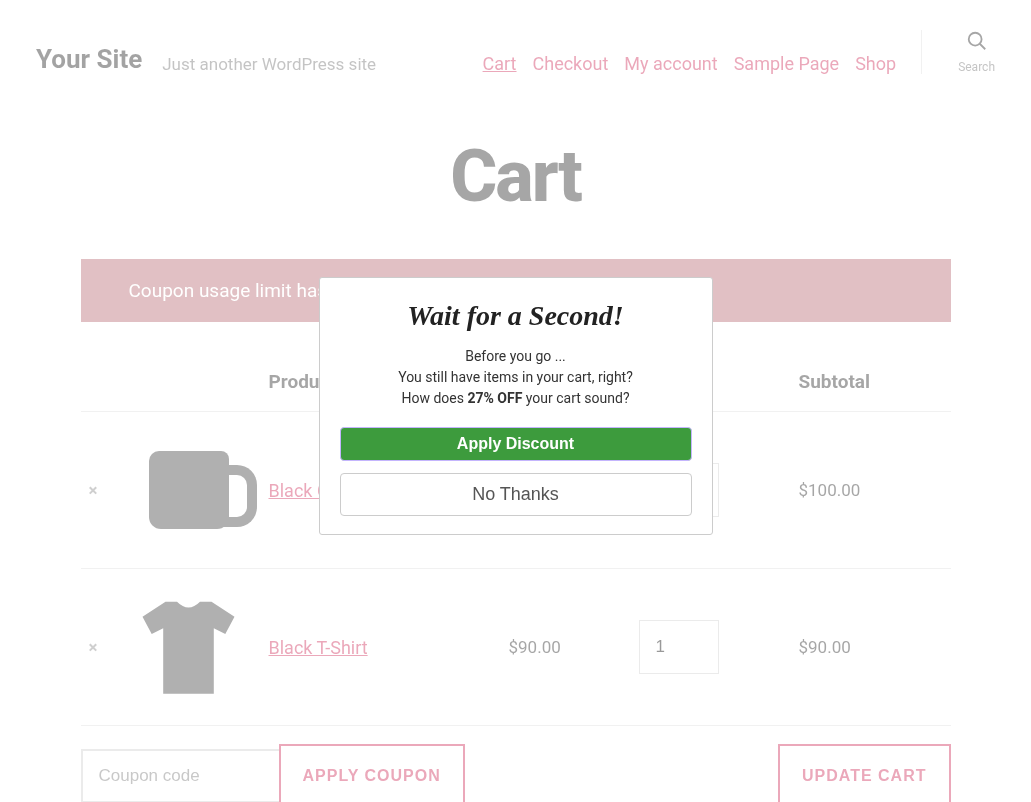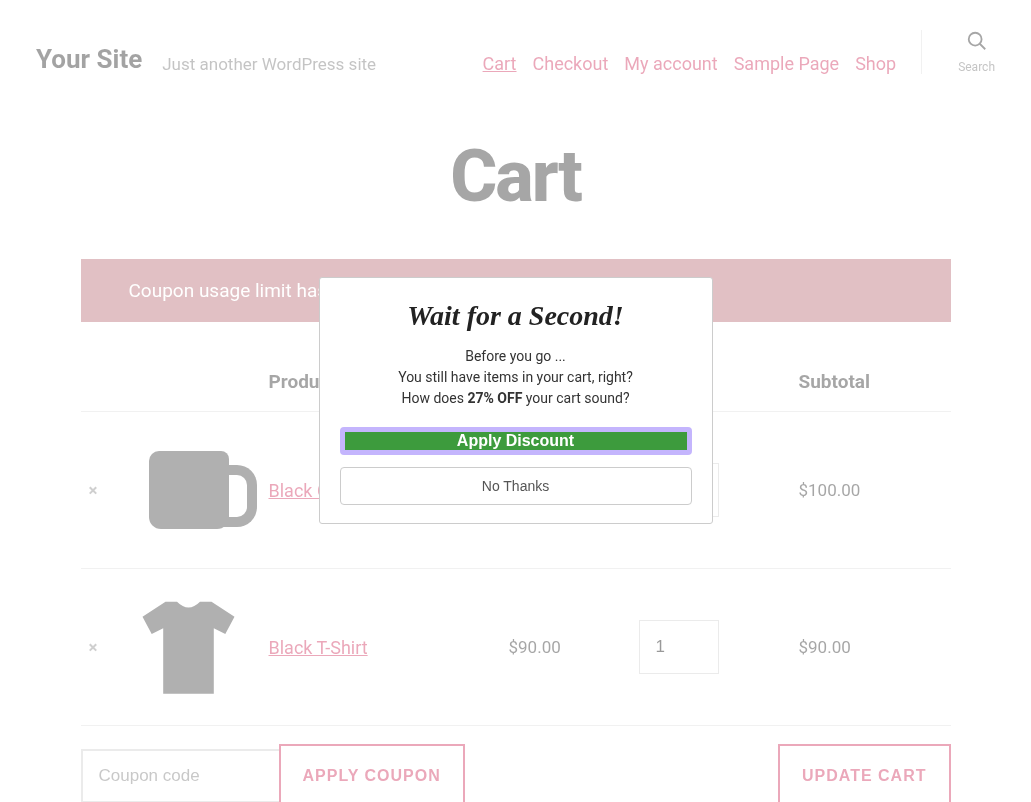--- a/index.html
+++ b/index.html
@@ -220,36 +220,36 @@
       line-height: 1.5;
       margin-bottom: 18px;
     }
     .modal-text strong {
       font-weight: 700;
     }
     .modal-btn-primary {
       display: block;
       width: 100%;
       background: #3d9b3d;
-      border: 5px solid #c4b5fd;
+      border: 1px solid #c4b5fd;
       color: #fff;
       font-size: 16px;
       font-weight: 600;
-      padding: 0 0;
+      padding: 7px 0;
       border-radius: 4px;
       cursor: pointer;
       margin-bottom: 12px;
     }
     .modal-btn-secondary {
       display: block;
       width: 100%;
       background: #fff;
       border: 1px solid #ccc;
       color: #555;
-      font-size: 14px;
+      font-size: 18px;
       padding: 10px 0;
       border-radius: 4px;
       cursor: pointer;
     }
     .col-remove { width: 40px; }
     .col-thumb { width: 140px; }
     .col-product { width: 240px; }
     .col-price { width: 130px; }
     .col-qty { width: 160px; }
   </style>

